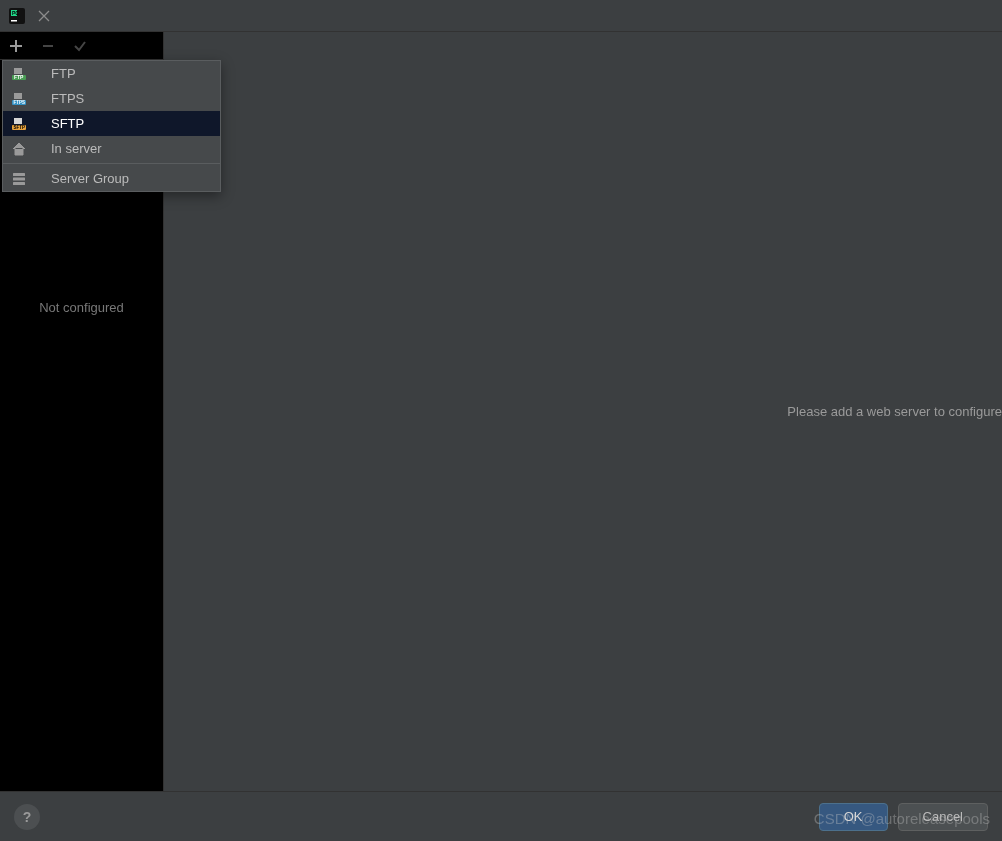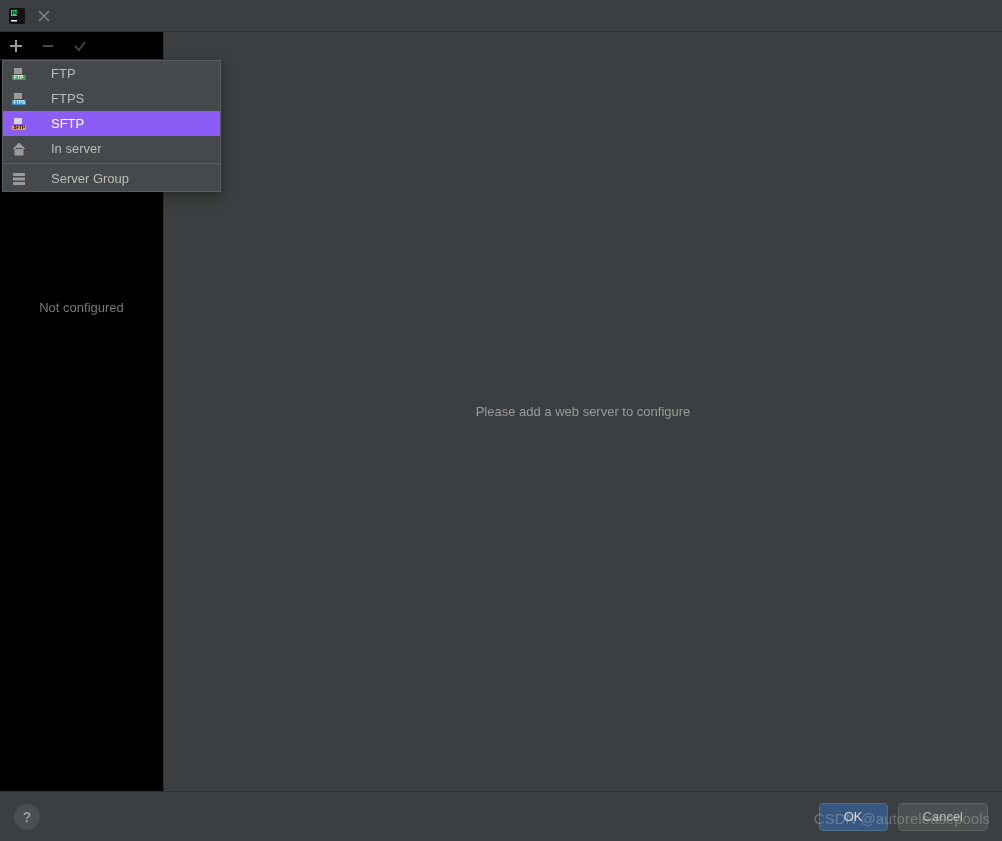--- a/index.html
+++ b/index.html
@@ -97,41 +97,41 @@
       height: 25px;
       display: flex;
       align-items: center;
       padding: 0 8px;
       font-size: 13px;
       color: #bbbbbb;
       cursor: pointer;
       gap: 24px;
     }
     .menu-item.selected {
-      background: #8b5cf6;
+      background: #0f172a;
       color: #ffffff;
     }
     .menu-divider {
       height: 1px;
       background: #5a5d5f;
       margin: 2px 0;
     }
     .menu-icon {
       width: 16px;
       height: 16px;
       display: flex;
       align-items: center;
       justify-content: center;
       flex-shrink: 0;
     }
     .main-content {
       flex: 1;
       display: flex;
       align-items: center;
-      justify-content: center;
+      justify-content: flex-end;
       color: #9a9a9a;
       font-size: 13px;
     }
     .footer {
       height: 50px;
       border-top: 1px solid #323232;
       display: flex;
       align-items: center;
       padding: 0 14px;
       background: #3c3f41;

